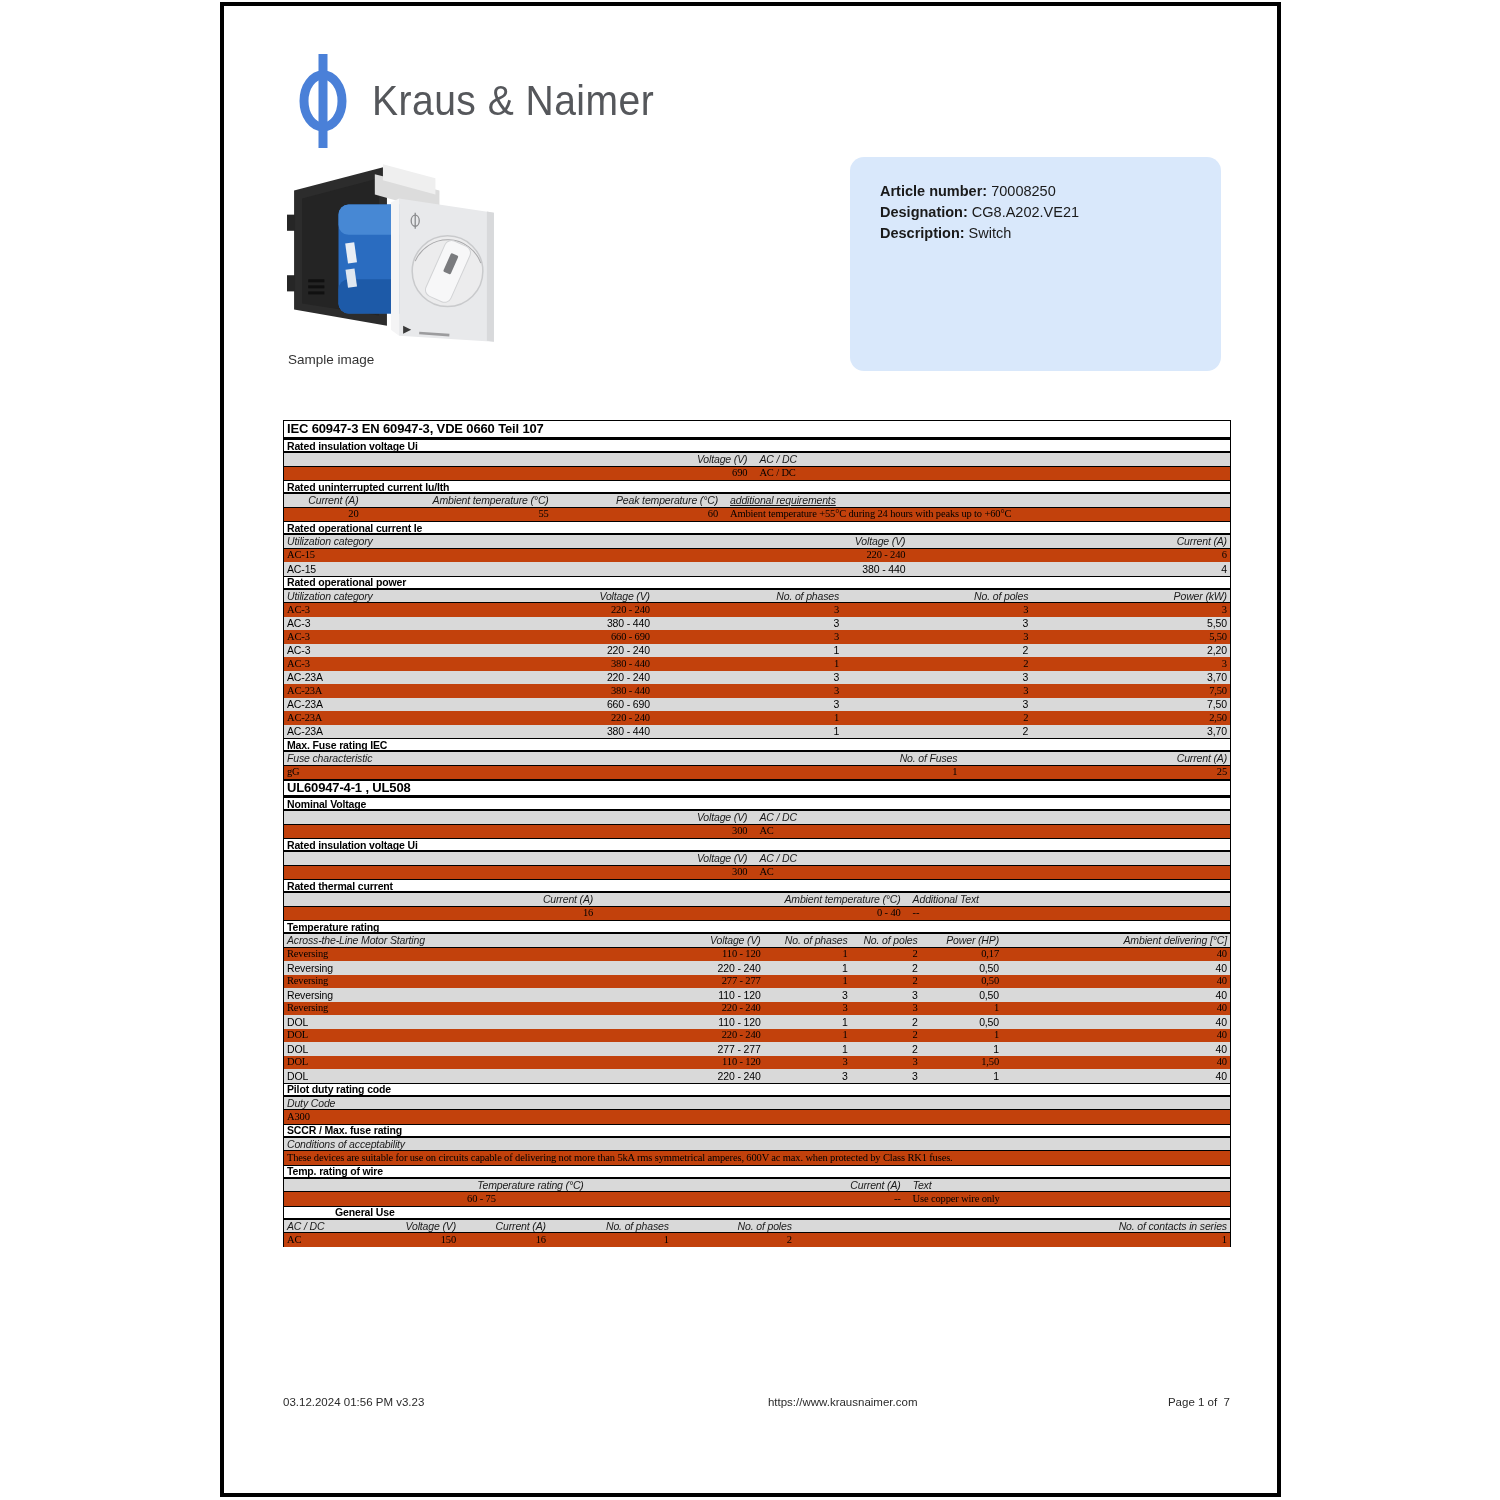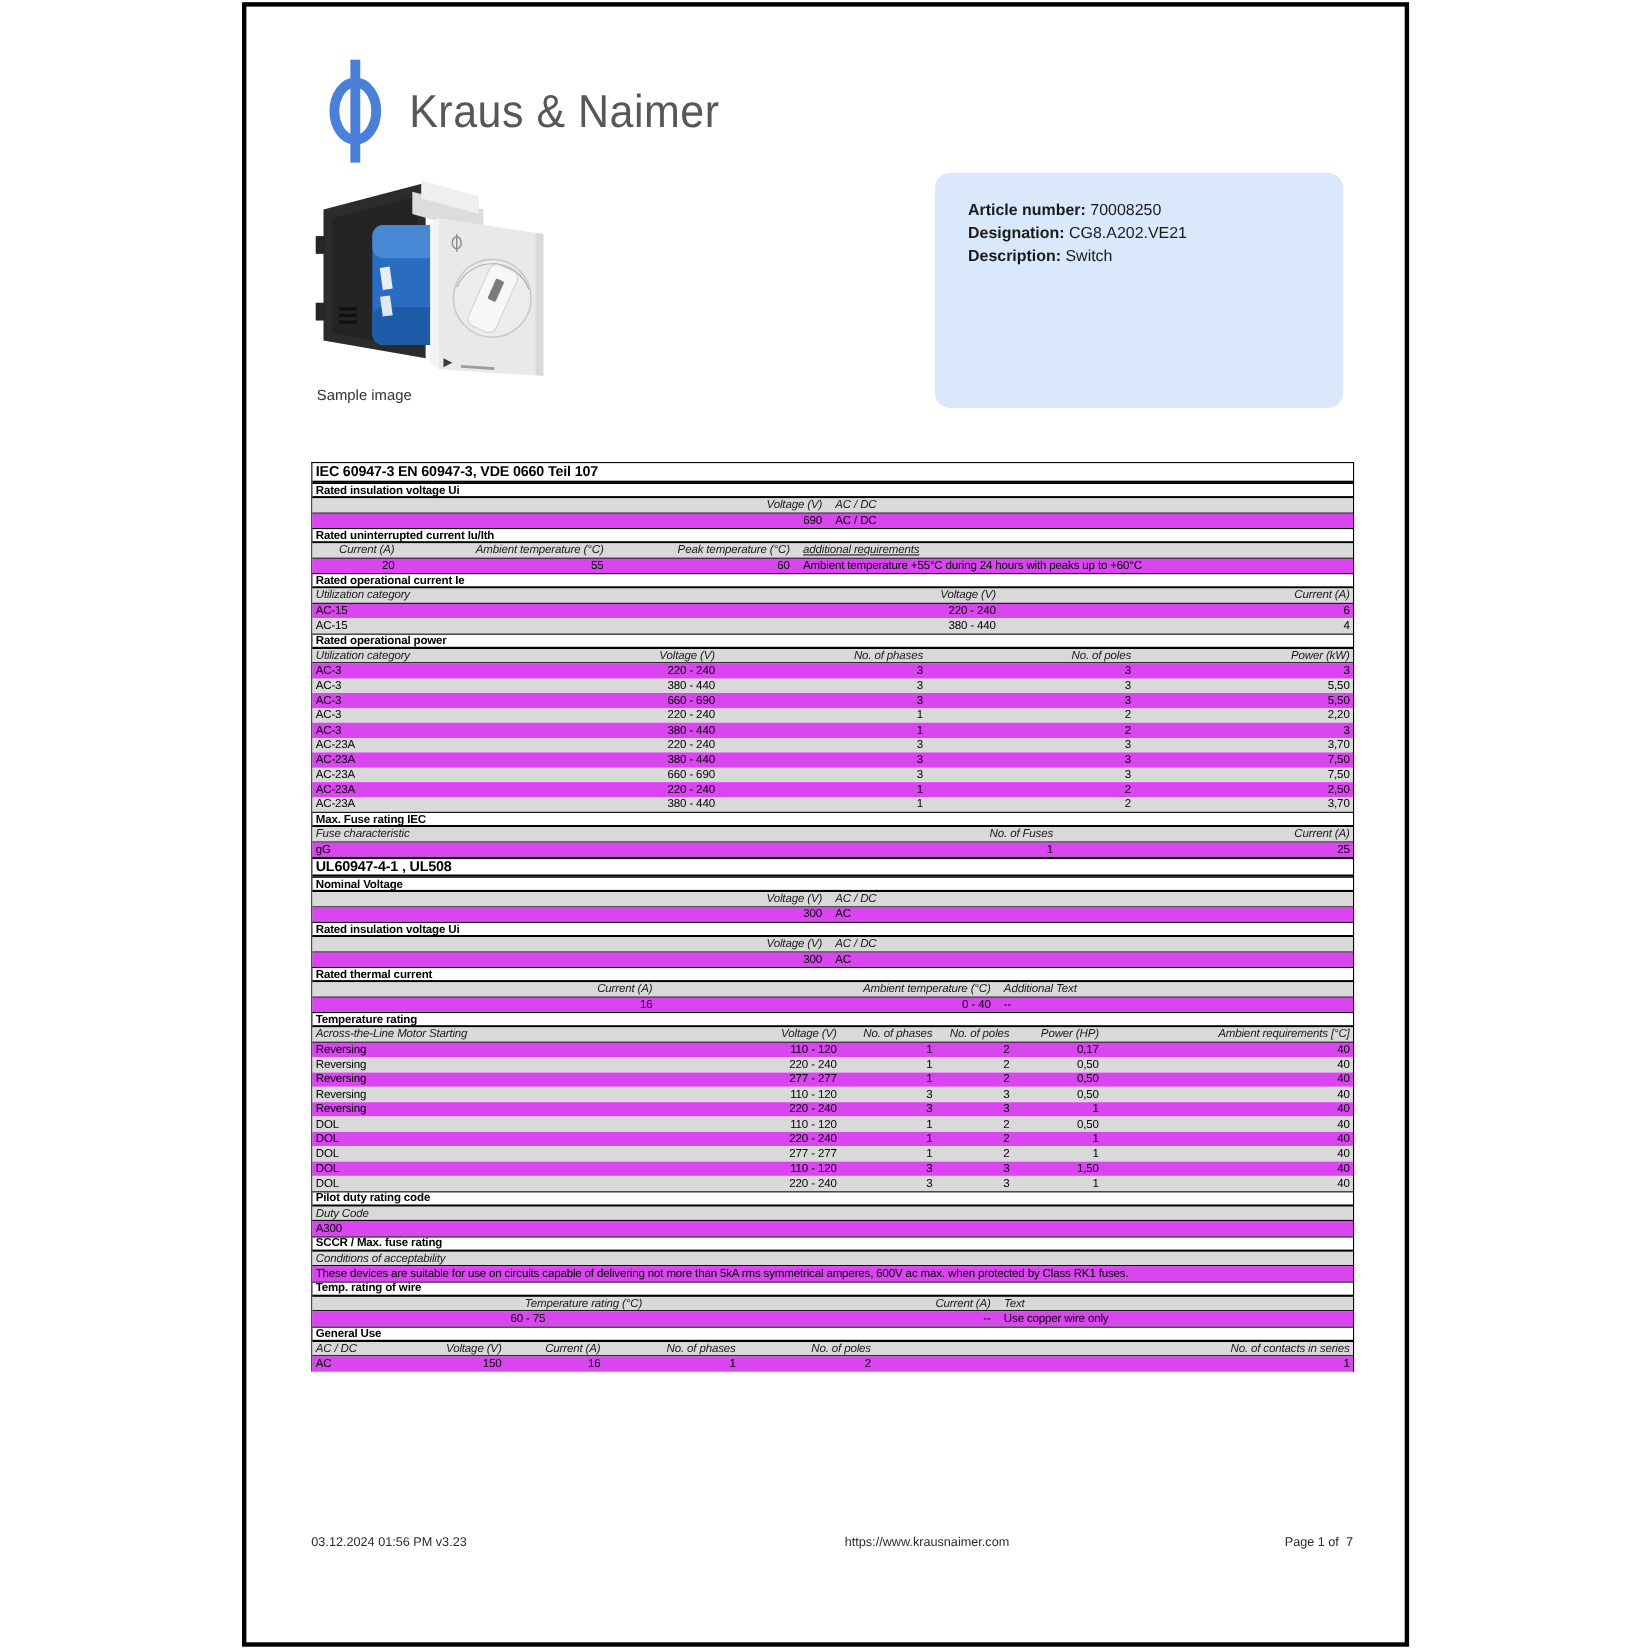--- a/index.html
+++ b/index.html
@@ -24,21 +24,21 @@
   .spec{position:absolute;left:59px;top:414px;width:946px;border:1px solid #000;border-bottom:none;font-size:10.5px;letter-spacing:-0.15px;}
   .row{display:flex;align-items:center;width:100%;box-sizing:border-box;}
   .cell{box-sizing:border-box;padding:0 3px;white-space:nowrap;overflow:hidden;line-height:12px;}
   .a-l{text-align:left;}
   .a-r{text-align:right;}
   .a-lp{text-align:left;padding-left:9px;}
   .sec{height:18px;font-weight:bold;font-size:13px;border-bottom:2px solid #000;}
   .sec:not(:first-child){border-top:2px solid #000;}
   .sub{height:14px;font-weight:bold;border-top:1px solid #000;border-bottom:2px solid #000;}
   .hdr{height:13.5px;background:var(--row-gray,#d9d9d9);font-style:italic;border-bottom:1px solid #000;color:#1a1a1a;}
-  .d0{height:13.5px;background:#d946ef;}
+  .d0{height:13.5px;background:#c2410c;font-family:Liberation Serif, serif;}
   .d1{height:13.5px;background:var(--row-gray,#d9d9d9);}
 
   
   .footer{position:absolute;left:59px;top:1390px;width:947px;display:flex;font-size:11.5px;color:#2a2a2a;}
   .footer .f-left{width:33%;text-align:left;}
   .footer .f-center{width:34%;text-align:right;color:#2a2a2a;text-decoration:none;}
   .footer .f-right{width:33%;text-align:right;white-space:pre;}
 </style>
 </head>
 <body>
@@ -277,21 +277,21 @@
       </div>
       <div class="row sub">
         <span class="cell a-l" style="width: 100%;">Temperature rating</span>
       </div>
       <div class="row hdr">
         <span class="cell a-l" style="width: 28%;">Across-the-Line Motor Starting</span>
         <span class="cell a-r" style="width: 22.7%;">Voltage (V)</span>
         <span class="cell a-r" style="width: 9.2%;">No. of phases</span>
         <span class="cell a-r" style="width: 7.4%;">No. of poles</span>
         <span class="cell a-r" style="width: 8.6%;">Power (HP)</span>
-        <span class="cell a-r" style="width: 24.1%;">Ambient requirements [°C]</span>
+        <span class="cell a-r" style="width: 24.1%;">Ambient delivering [°C]</span>
       </div>
       <div class="row d0">
         <span class="cell a-l" style="width: 28%;">Reversing</span>
         <span class="cell a-r" style="width: 22.7%;">110 - 120</span>
         <span class="cell a-r" style="width: 9.2%;">1</span>
         <span class="cell a-r" style="width: 7.4%;">2</span>
         <span class="cell a-r" style="width: 8.6%;">0,17</span>
         <span class="cell a-r" style="width: 24.1%;">40</span>
       </div>
       <div class="row d1">
@@ -391,21 +391,21 @@
         <span class="cell a-r" style="width: 32%;">Temperature rating (°C)</span>
         <span class="cell a-r" style="width: 33.5%;">Current (A)</span>
         <span class="cell a-lp" style="width: 34.5%;">Text</span>
       </div>
       <div class="row d0">
         <span class="cell a-r" style="width: 22.7%;">60 - 75</span>
         <span class="cell a-r" style="width: 42.8%;">--</span>
         <span class="cell a-lp" style="width: 34.5%;">Use copper wire only</span>
       </div>
       <div class="row sub">
-        <span class="cell a-l" style="width: 100%;">General Use</span>
+        <span class="cell a-l" style="width: 100%; margin-left: 48px;">General Use</span>
       </div>
       <div class="row hdr">
         <span class="cell a-l" style="width: 12%;">AC / DC</span>
         <span class="cell a-r" style="width: 6.5%;">Voltage (V)</span>
         <span class="cell a-r" style="width: 9.5%;">Current (A)</span>
         <span class="cell a-r" style="width: 13%;">No. of phases</span>
         <span class="cell a-r" style="width: 13%;">No. of poles</span>
         <span class="cell a-r" style="width: 46%;">No. of contacts in series</span>
       </div>
       <div class="row d0">

